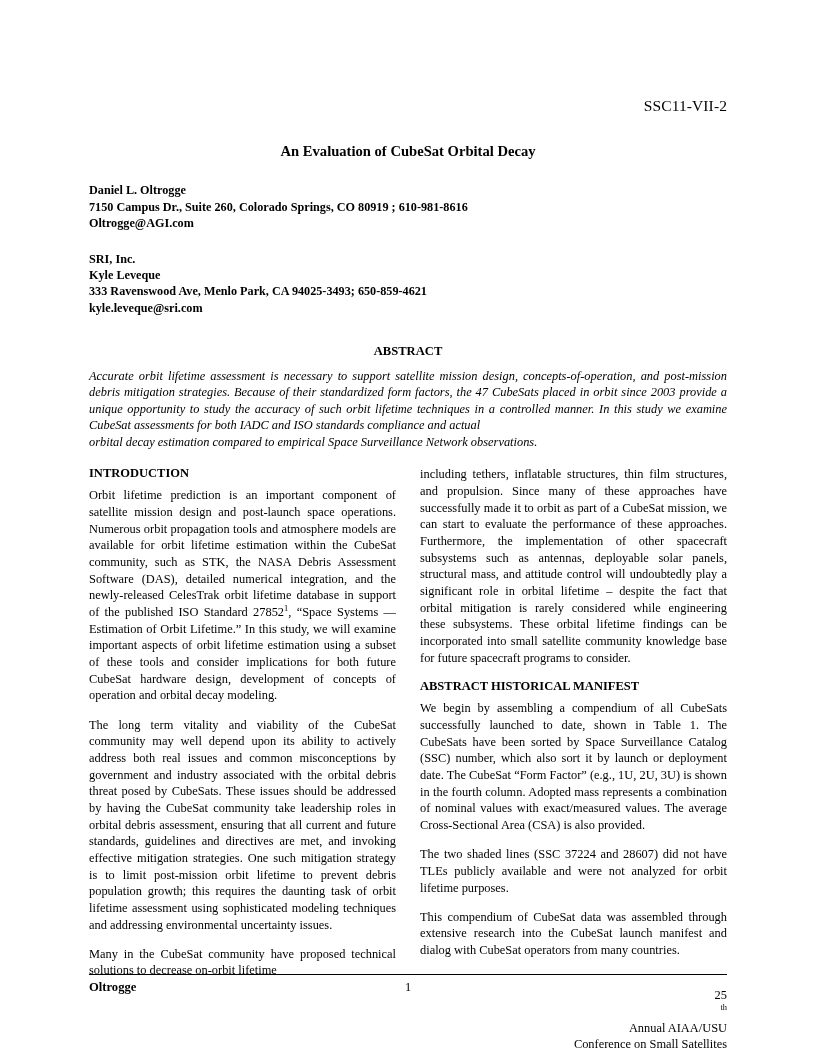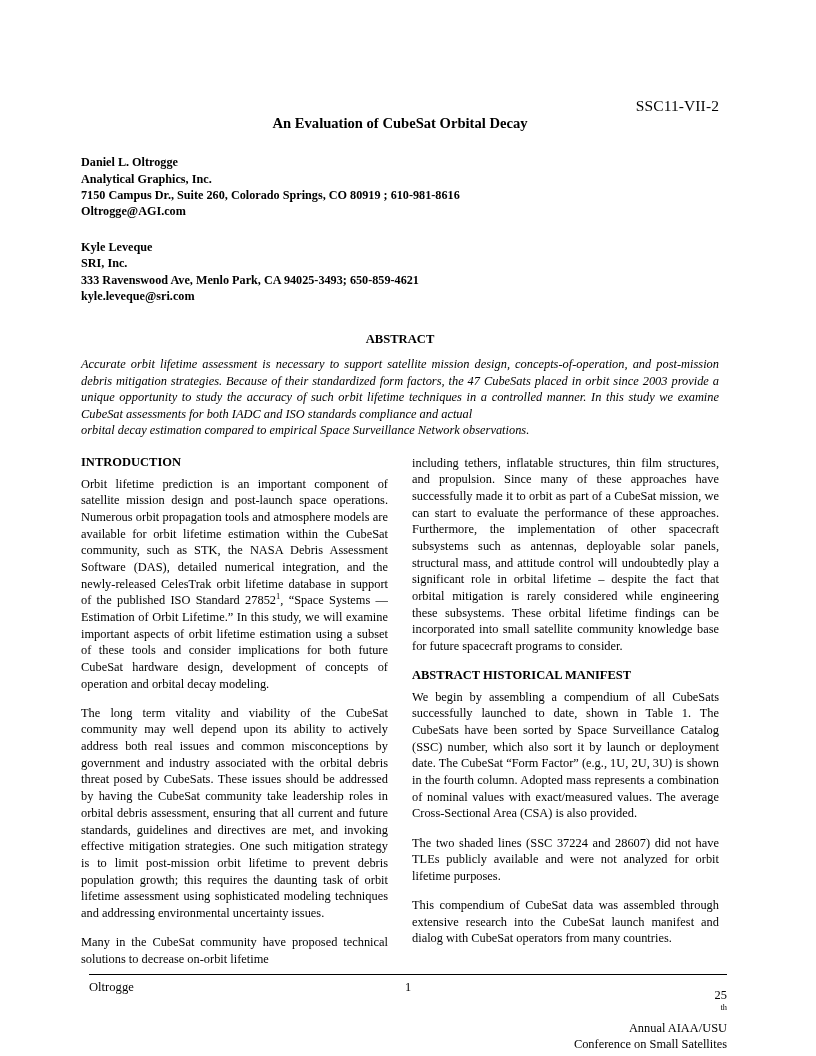--- a/index.html
+++ b/index.html
@@ -15,37 +15,38 @@
     position: relative;
     width: 816px;
     height: 1056px;
     background: #ffffff;
     box-sizing: border-box;
     padding: 0;
     overflow: hidden;
   }
   .content {
     position: absolute;
-    left: 81px;
+    left: 89px;
     top: 0;
     width: 638px;
   }
 
   
   .doc-id {
     text-align: right;
     font-size: 15.5px;
     margin-top: 97px;
     line-height: 1.15;
     letter-spacing: .1px;
   }
   .paper-title {
     text-align: center;
     font-weight: bold;
     font-size: 14.6px;
+    margin-top: 28px;
     line-height: 1.2;
   }
 
   
   .author-block {
     font-weight: bold;
     font-size: 12.2px;
     line-height: 1.33;
   }
   .author-block.first { margin-top: 22px; }
@@ -119,21 +120,21 @@
     position: relative;
     margin-top: 4px;
     height: 36px;
     font-size: 12.4px;
     line-height: 1.3;
   }
   .footer-left {
     position: absolute;
     left: 0;
     top: 0;
-    font-weight: normal;
+    font-weight: bold;
     font-size: 12.6px;
   }
   .footer-center {
     position: absolute;
     left: 0;
     right: 0;
     top: 0;
     text-align: center;
     font-size: 12.4px;
   }
@@ -153,28 +154,27 @@
 <div class="page">
 
   <div class="content">
 
     <div class="doc-id">SSC11-VII-2</div>
 
     <div class="paper-title">An Evaluation of CubeSat Orbital Decay</div>
 
     <div class="author-block first">
       <span class="line">Daniel L. Oltrogge</span>
-      <span class="line">Analytical Graphics, Inc.</span>
       <span class="line">7150 Campus Dr., Suite 260, Colorado Springs, CO 80919 ; 610-981-8616</span>
       <span class="line">Oltrogge@AGI.com</span>
     </div>
 
     <div class="author-block second">
+      <span class="line">SRI, Inc.</span>
       <span class="line">Kyle Leveque</span>
-      <span class="line">SRI, Inc.</span>
       <span class="line">333 Ravenswood Ave, Menlo Park, CA 94025-3493; 650-859-4621</span>
       <span class="line">kyle.leveque@sri.com</span>
     </div>
 
     <div class="abstract-heading">ABSTRACT</div>
 
     <div class="abstract-body"><span>Accurate orbit lifetime assessment is necessary to support satellite mission design, concepts-of-operation, and post-mission debris mitigation strategies.  Because of their standardized form factors, the 47 CubeSats placed in orbit since 2003 provide a unique opportunity to study the accuracy of such orbit lifetime techniques in a controlled manner.  In this study we examine CubeSat assessments for both IADC and ISO standards compliance and actual</span> <span class="lastline">orbital decay estimation compared to empirical Space Surveillance Network observations.</span></div>
 
     <div class="columns">
 

